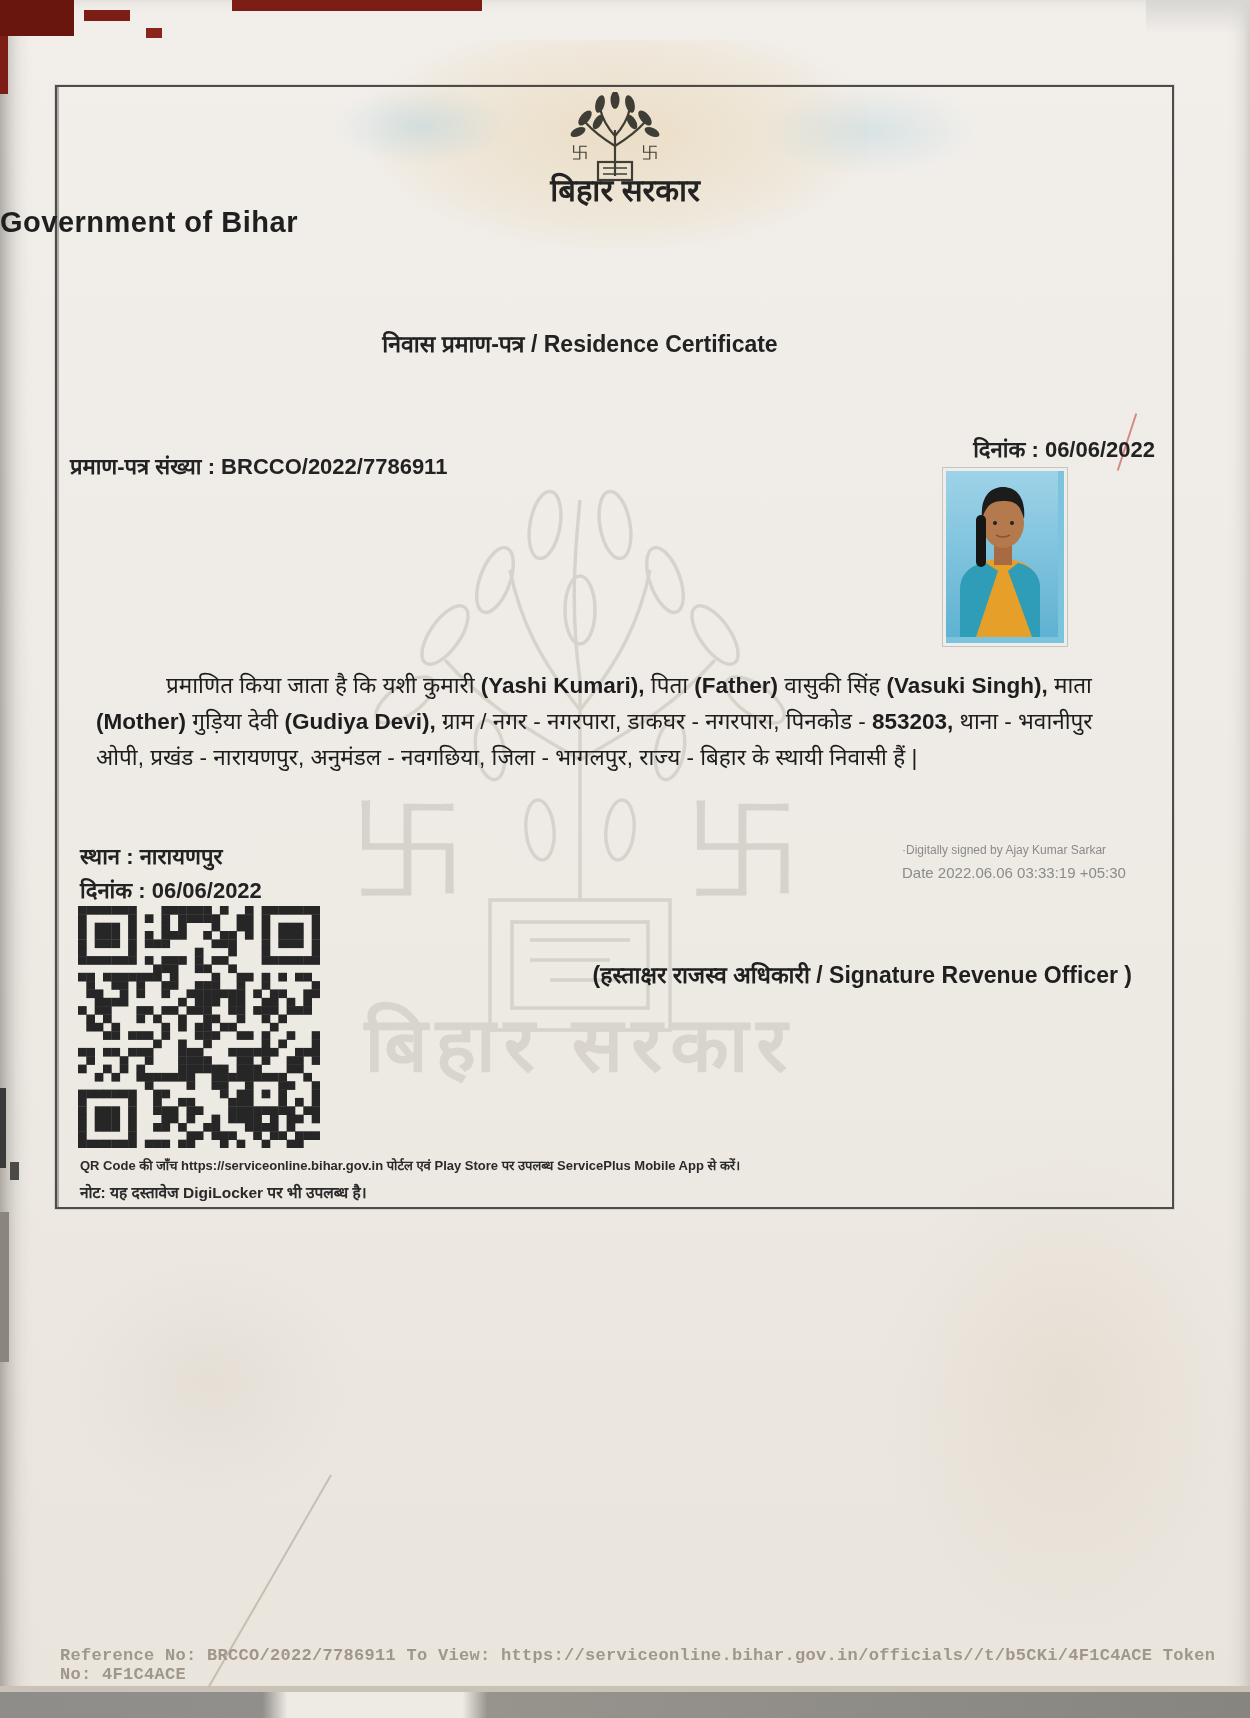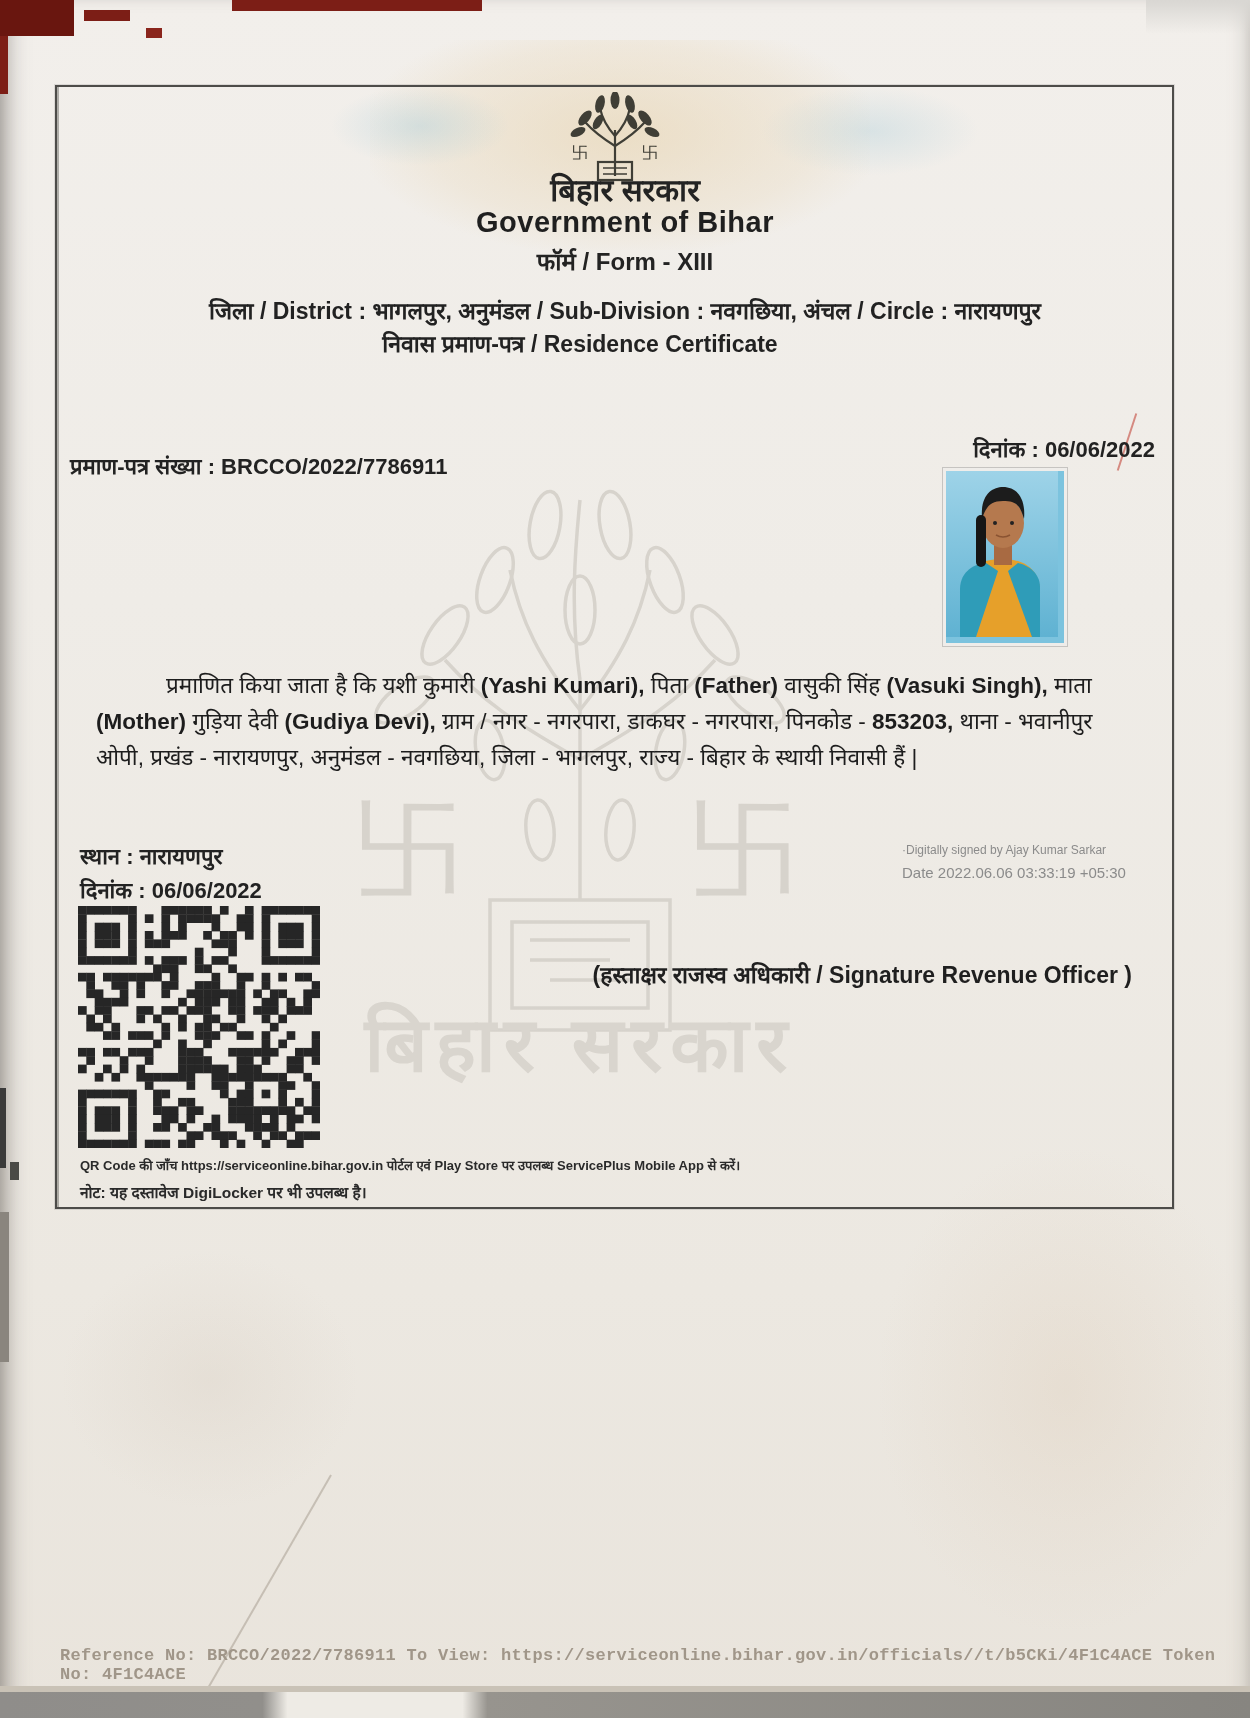--- a/index.html
+++ b/index.html
@@ -50,21 +50,21 @@
   .wm-swastika{position:absolute;font-size:108px;line-height:1;color:#d3cfc8;font-weight:400;}
   .wm-sw-l{left:165px;top:365px;}
   .wm-sw-r{left:500px;top:365px;}
   .wm-text{position:absolute;left:0;top:560px;width:780px;text-align:center;
     font-size:76px;font-weight:700;color:#d6d2cb;letter-spacing:8px;}
 
   
   .emblem{position:absolute;left:540px;top:92px;width:150px;height:100px;}
   .t-hindi{position:absolute;left:0;top:168px;width:1250px;text-align:center;
     font-size:31px;font-weight:600;color:#232323;}
-  .t-eng{position:absolute;left:0;top:206px;width:1250px;text-align:center;
+  .t-eng{position:absolute;left:0;top:206px;width:1250px;text-align:left;
     font-size:29px;font-weight:700;color:#1f1f1f;letter-spacing:.5px;}
   .t-form{position:absolute;left:0;top:244px;width:1250px;text-align:center;
     font-size:24px;font-weight:700;color:#232323;}
   .t-district{position:absolute;left:0;top:294px;width:1250px;text-align:center;
     font-size:23px;font-weight:700;color:#222;}
   .t-cert{position:absolute;left:0;top:327px;width:1160px;text-align:center;
     font-size:23px;font-weight:700;color:#222;}
 
   .cert-no{position:absolute;left:70px;top:450px;font-size:22px;font-weight:700;color:#222;}
   .date-top{position:absolute;right:95px;top:433px;font-size:22px;font-weight:700;color:#222;}
@@ -169,22 +169,20 @@
       </g>
       <text x="32" y="66" font-size="16" fill="#3f3e36">卐</text>
       <text x="102" y="66" font-size="16" fill="#3f3e36">卐</text>
       <rect x="58" y="70" width="34" height="18" fill="none" stroke="#3f3e36" stroke-width="2.2"></rect>
       <path d="M63 76 L87 76 M63 82 L87 82" stroke="#3f3e36" stroke-width="1.6" fill="none"></path>
     </svg>
   </div>
 
   <div class="t-hindi">बिहार सरकार</div>
   <div class="t-eng">Government of Bihar</div>
-  <div class="t-form">फॉर्म / Form - XIII</div>
-  <div class="t-district">जिला / District : भागलपुर, अनुमंडल / Sub-Division : नवगछिया, अंचल / Circle : नारायणपुर</div>
   <div class="t-cert">निवास प्रमाण-पत्र / Residence Certificate</div>
 
   <div class="cert-no">प्रमाण-पत्र संख्या : BRCCO/2022/7786911</div>
   <div class="date-top">दिनांक : 06/06/2022</div>
 
   <div class="photo">
     <svg width="112" height="166" viewBox="0 0 112 166">
       <defs>
         <linearGradient id="pbg" x1="0" y1="0" x2="0" y2="1">
           <stop offset="0" stop-color="#9ed3e8"></stop>

